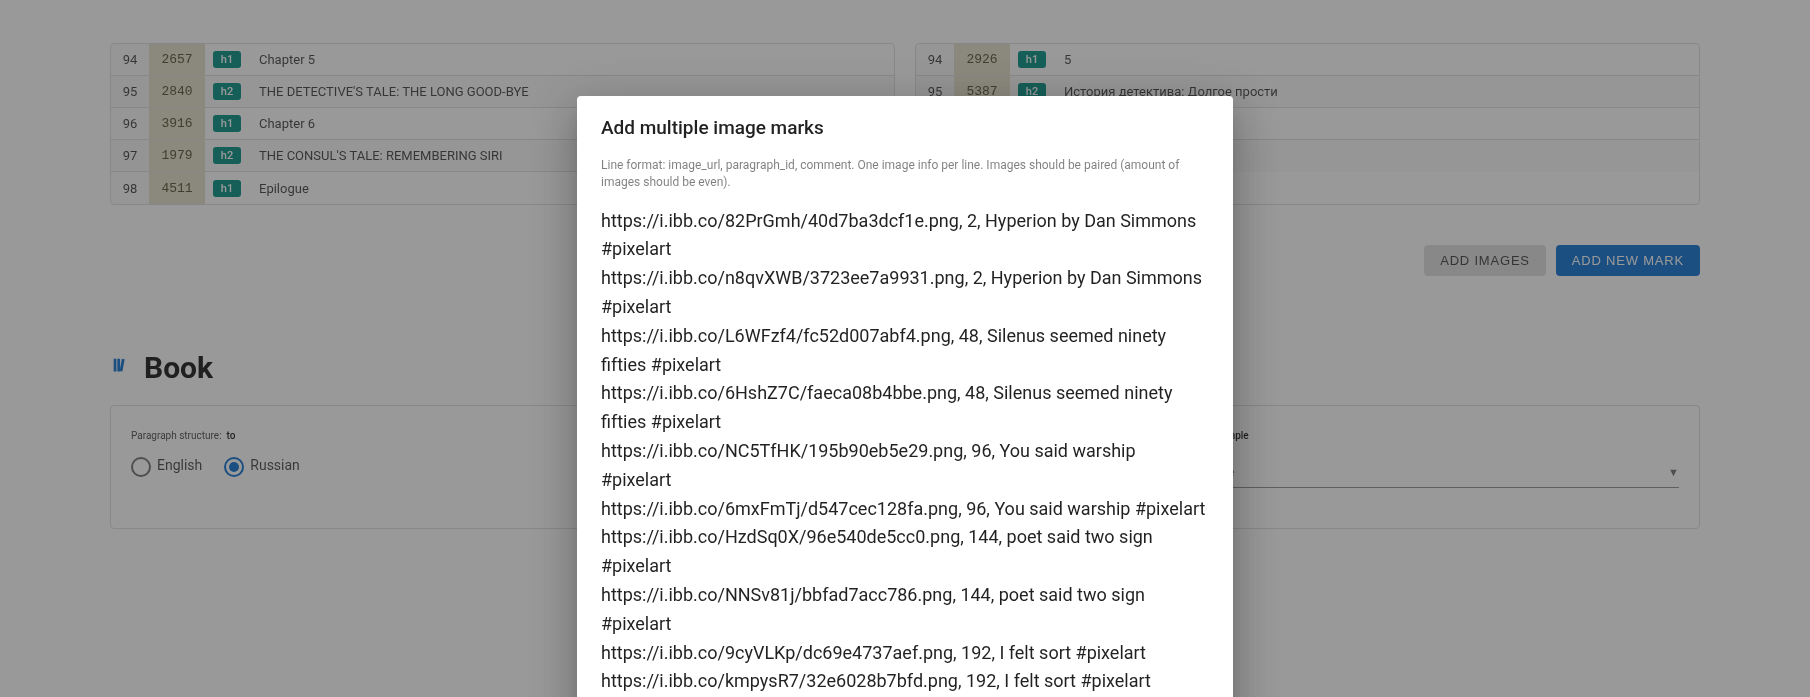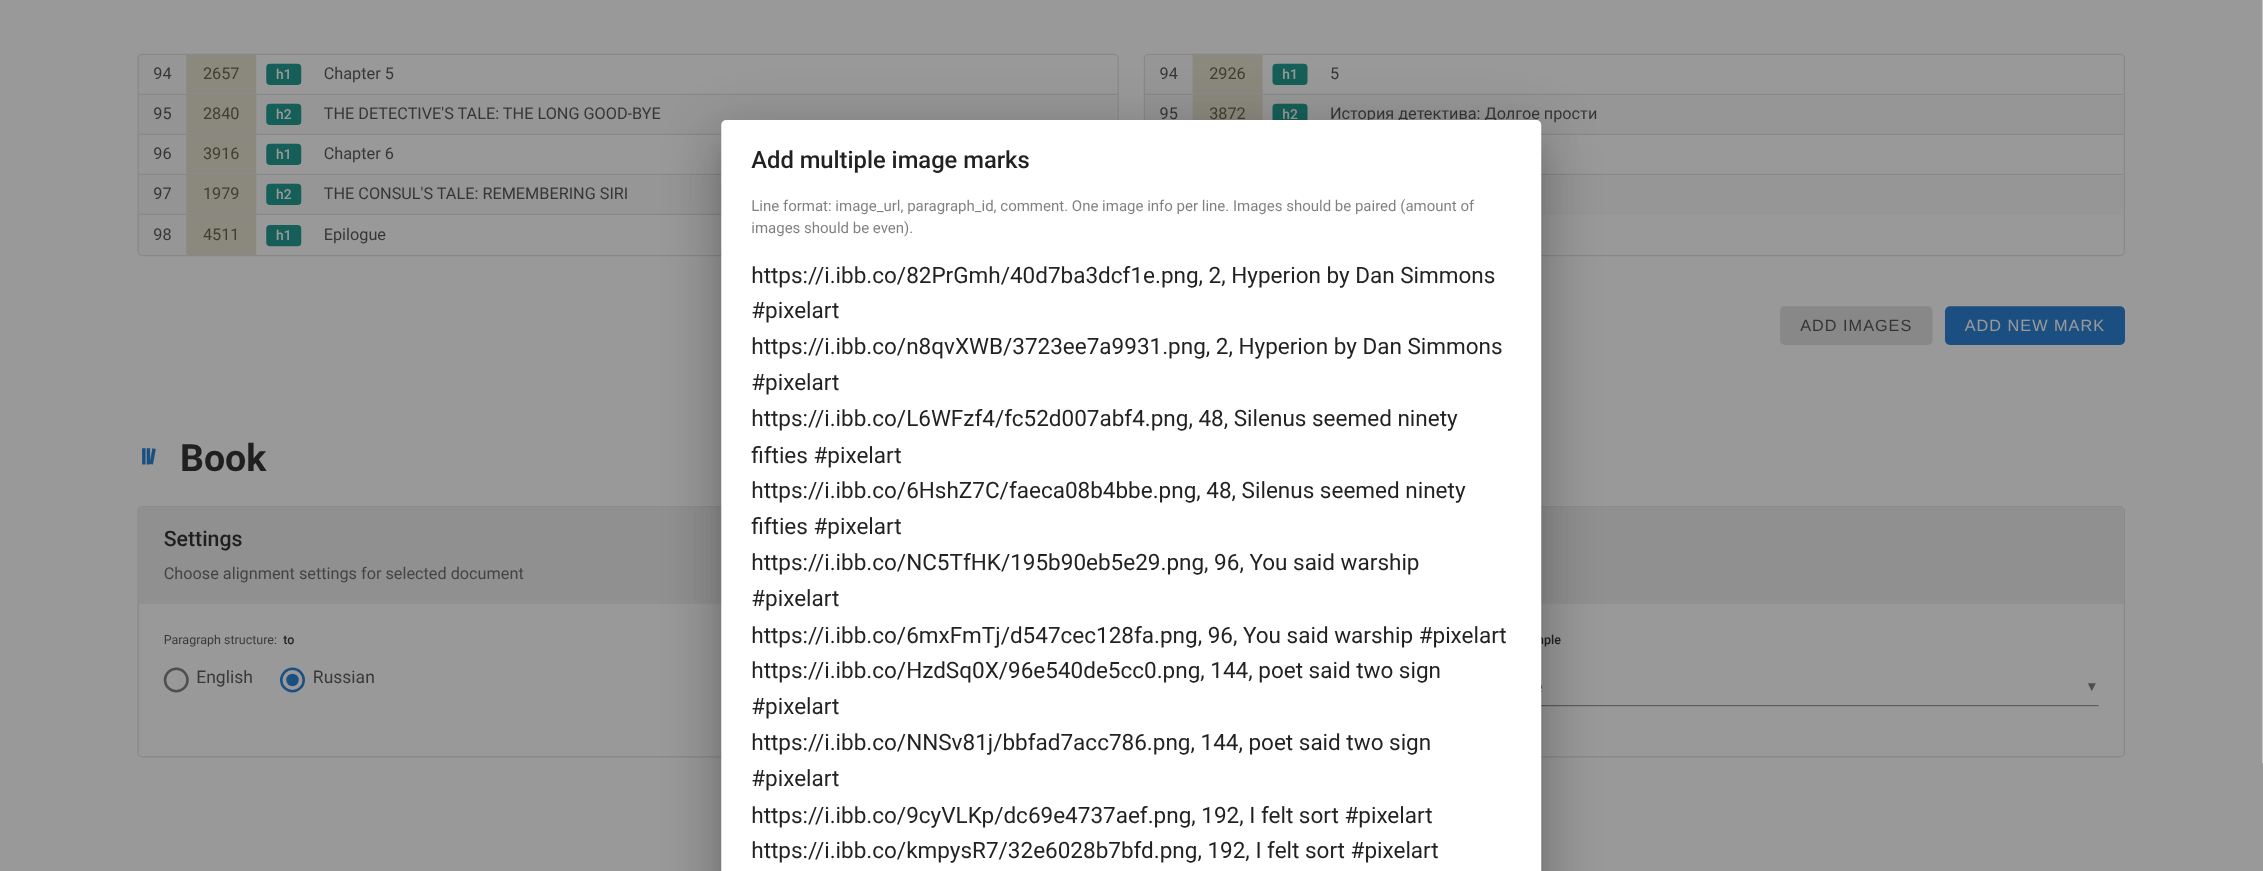--- a/index.html
+++ b/index.html
@@ -49,21 +49,21 @@
 .trow:last-child { border-bottom: none; }
 .trow:nth-child(even) { background: #fafafa; }
 .tcell {
   padding: 6px 10px;
   display: flex;
   align-items: center;
   font-size: 13px;
   color: rgba(0,0,0,0.72);
 }
 .tcell.idx { width: 38px; background: rgba(0,0,0,0.02); justify-content: center; }
-.tcell.num { width: 56px; background: #e6e0cc; justify-content: center; color: #5a5a3a; }
+.tcell.num { width: 56px; background: #e6e0cc; justify-content: center; color: #5a5a3a; font-family: Liberation Mono, monospace; }
 .tcell.tag { width: 44px; justify-content: center; }
 .tcell.txt { flex: 1; }
 .htag {
   display: inline-flex;
   align-items: center;
   justify-content: center;
   background: #0d9488;
   color: #fff;
   font-size: 11px;
   font-weight: 500;
@@ -266,21 +266,21 @@
           <div class="trow">
             <div class="tcell idx">94</div>
             <div class="tcell num">2926</div>
             <div class="tcell tag">
               <span class="htag">h1</span>
             </div>
             <div class="tcell txt">5</div>
           </div>
           <div class="trow">
             <div class="tcell idx">95</div>
-            <div class="tcell num">3872</div>
+            <div class="tcell num">5387</div>
             <div class="tcell tag">
               <span class="htag">h2</span>
             </div>
             <div class="tcell txt">История детектива: Долгое прости</div>
           </div>
           <div class="trow">
             <div class="tcell idx">96</div>
             <div class="tcell num">4374</div>
             <div class="tcell tag">
               <span class="htag">h1</span>
@@ -301,24 +301,20 @@
     <div class="book-header">
       <span class="book-icon">
         <svg width="22" height="22" viewBox="0 0 24 24" fill="currentColor">
             <path d="M4 4h3v14H4zM8 4h3v14H8zM13 4l3 .5-2.5 13.5-3-.5z"></path>
           </svg>
       </span>
       <span class="book-title">Book</span>
     </div>
 
     <div class="settings-panel">
-      <div class="settings-head">
-        <h3>Settings</h3>
-        <p>Choose alignment settings for selected document</p>
-      </div>
       <div class="settings-body">
         <div class="sgroup">
           <div class="sgroup-label">
             <span>Paragraph structure:</span>&nbsp;
             <b>to</b>
           </div>
           <div class="radio-row" id="para-radios">
               <div class="radio-item">
                 <span class="radio-circle"></span>
                 <span>English</span>

